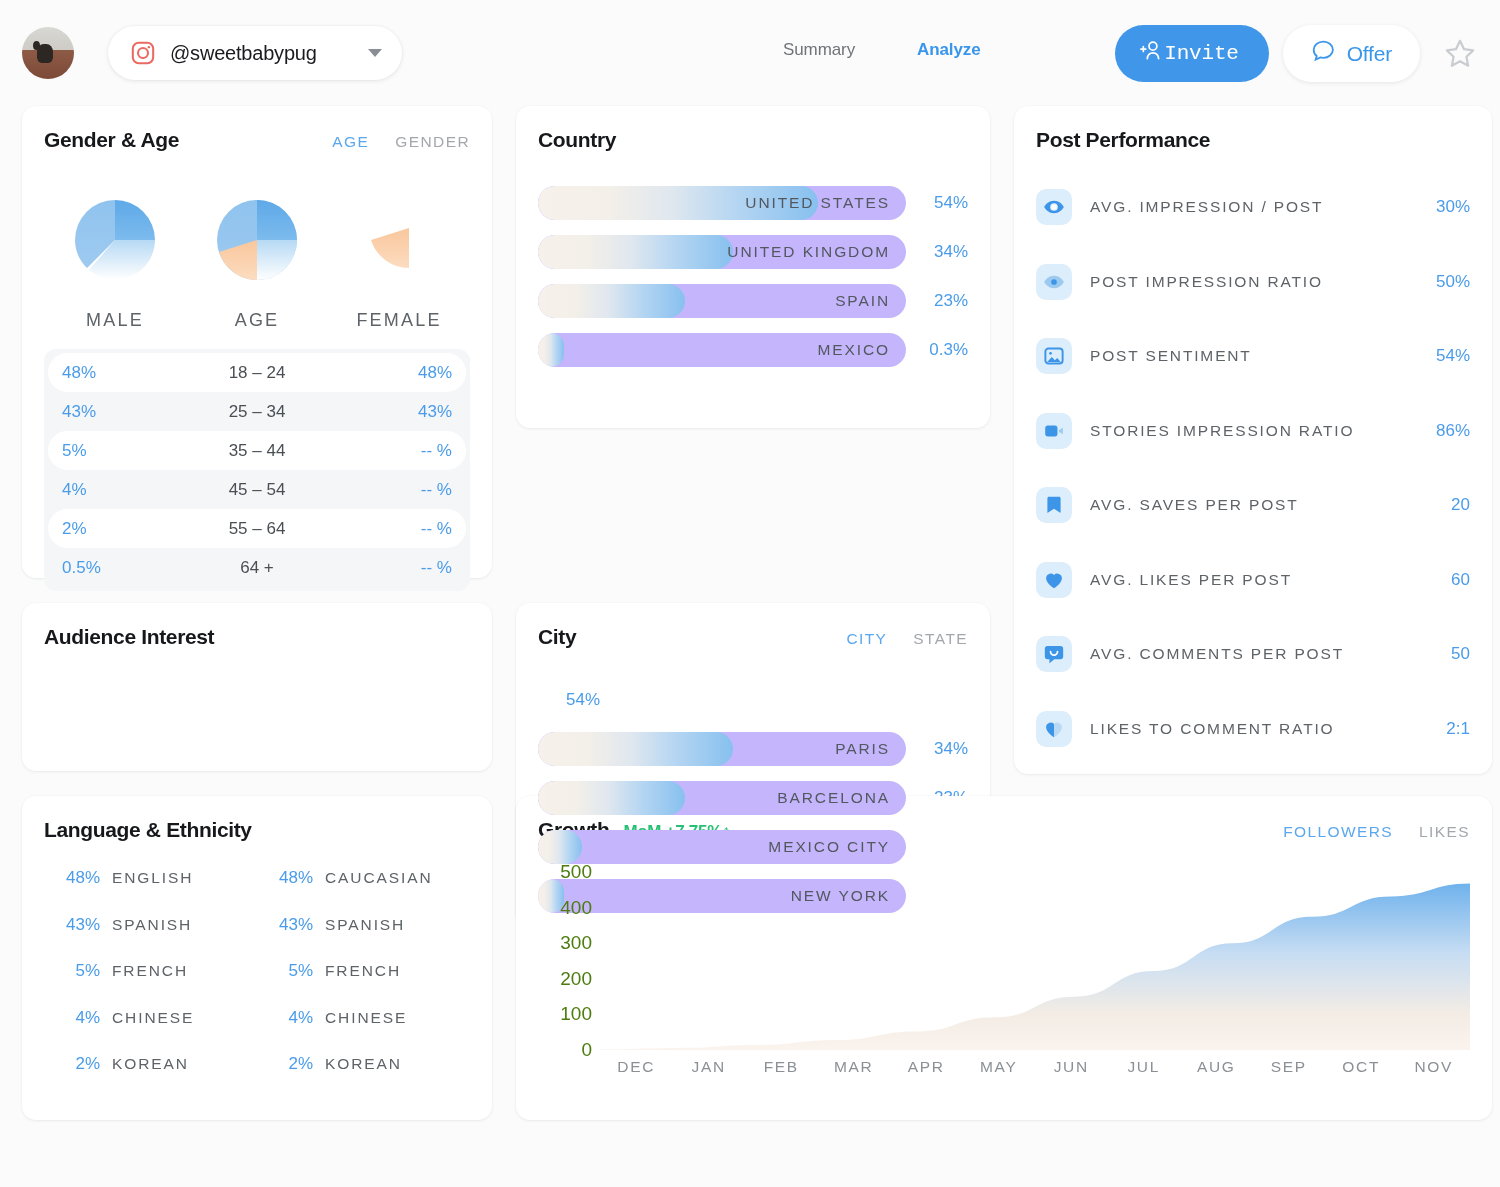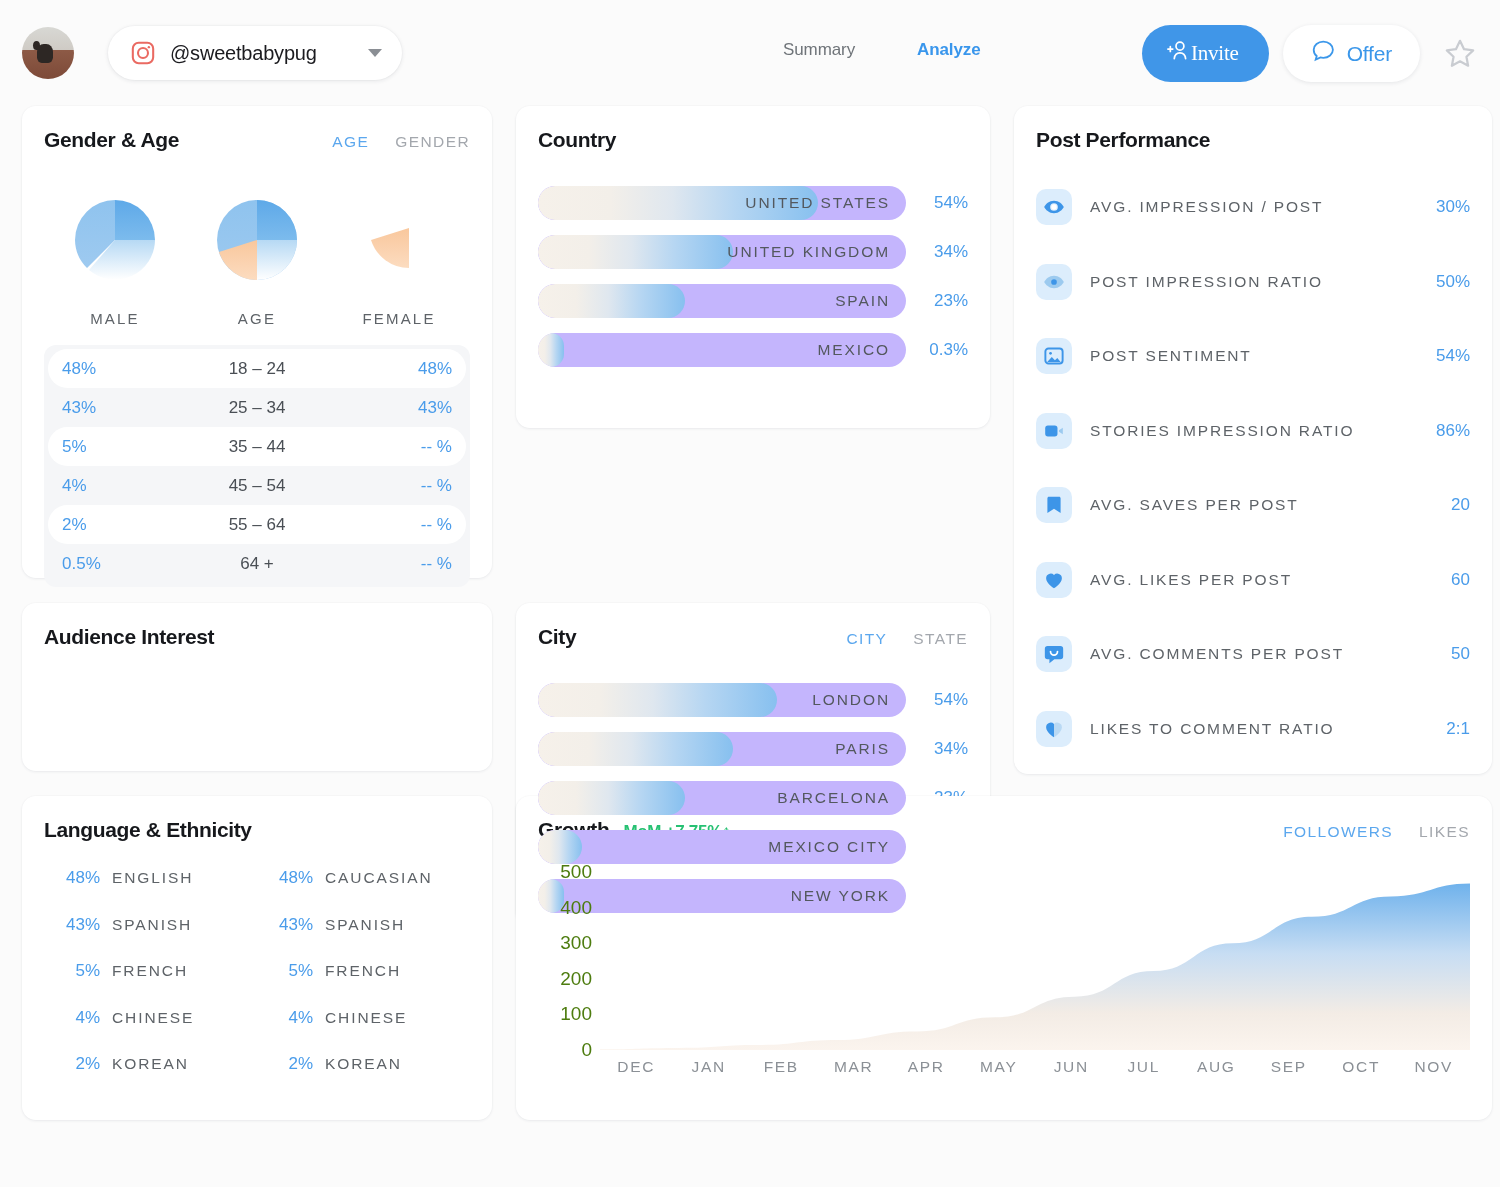--- a/index.html
+++ b/index.html
@@ -46,21 +46,21 @@
            border-top: 8px solid #8a8e94; margin-left: auto; }
 
   .nav { position: absolute; left: 783px; top: 40px; display: flex; gap: 62px; }
   .nav-item { font-size: 17px; color: #6f7479; cursor: pointer; letter-spacing: -.1px; }
   .nav-item.active { color: #3996ec; font-weight: 700; }
 
   .hdr-actions { position: absolute; right: 22px; top: 25px; display: flex; align-items: center; gap: 14px; }
   .btn-invite {
     height: 57px; padding: 0 30px 0 24px; border-radius: 29px;
     background: #4096e8; color: #fff; border: none;
-    font-size: 21px; font-family: Liberation Serif, serif; display: flex; align-items: center; 
+    font-size: 21px; font-family: Liberation Mono, monospace; display: flex; align-items: center; 
     cursor: pointer; letter-spacing: -.2px;
   }
   .btn-offer {
     height: 57px; padding: 0 28px; border-radius: 29px;
     background: #fff; color: #3b97ea; border: none;
     font-size: 21px; font-family: inherit; display: flex; align-items: center; gap: 11px;
     box-shadow: 0 1px 4px rgba(30,40,60,.10); cursor: pointer; letter-spacing: -.2px;
   }
   .star-btn { background: none; border: none; cursor: pointer; padding: 4px 0 0 8px; }
 
@@ -81,21 +81,21 @@
   .card-head { display: flex; align-items: baseline; }
   .toggle { margin-left: auto; display: flex; gap: 26px; }
   .toggle span { font-size: 15.5px; letter-spacing: 1.4px; color: #a3a7ad; cursor: pointer; }
   .toggle span.on { color: #5ba7ee; }
 
   
   .c-gender { grid-column: 1; grid-row: 1; height: 472px; }
   .pies { display: flex; align-items: flex-end; height: 120px; margin-top: 22px; }
   .pie-cell { flex: 1; display: flex; justify-content: center; align-items: flex-end; height: 120px; }
   .pie-labels { display: flex; margin-top: 16px; }
-  .pie-labels div { flex: 1; text-align: center; font-size: 15px; letter-spacing: 2.2px; color: #5e6368; }
+  .pie-labels div { flex: 1; text-align: center; font-size: 18px; letter-spacing: 2.2px; color: #5e6368; }
   .age-table { margin-top: 18px; background: #f5f6f8; border-radius: 12px; padding: 4px 0; }
   .age-row { display: flex; align-items: center; height: 39px; padding: 0 14px; margin: 0 4px; border-radius: 20px; }
   .age-row.odd { background: #ffffff; }
   .age-row .l { width: 90px; font-size: 17px; color: #4a9cea; }
   .age-row .m { flex: 1; text-align: center; font-size: 17px; color: #4a4f55; }
   .age-row .r { width: 90px; text-align: right; font-size: 17px; color: #4a9cea; }
 
   
   .c-interest { grid-column: 1; grid-row: 2; height: 168px; }
   .tags { margin-top: 22px; display: flex; flex-wrap: wrap; column-gap: 24px; row-gap: 16px; }
@@ -395,24 +395,20 @@
     <div class="card c-city">
       <div class="card-head">
         <span class="card-title">City</span>
         <span class="toggle">
           <span class="on">CITY</span>
           <span>STATE</span>
         </span>
       </div>
       <div class="bars">
         <div class="bar-row">
-          <div class="bar-track">
-            <div class="bar-fill" style="width: 65%;"></div>
-            <span class="bar-label">LONDON</span>
-          </div>
           <span class="bar-pct">54%</span>
         </div>
         <div class="bar-row">
           <div class="bar-track">
             <div class="bar-fill" style="width: 53%;"></div>
             <span class="bar-label">PARIS</span>
           </div>
           <span class="bar-pct">34%</span>
         </div>
         <div class="bar-row">

